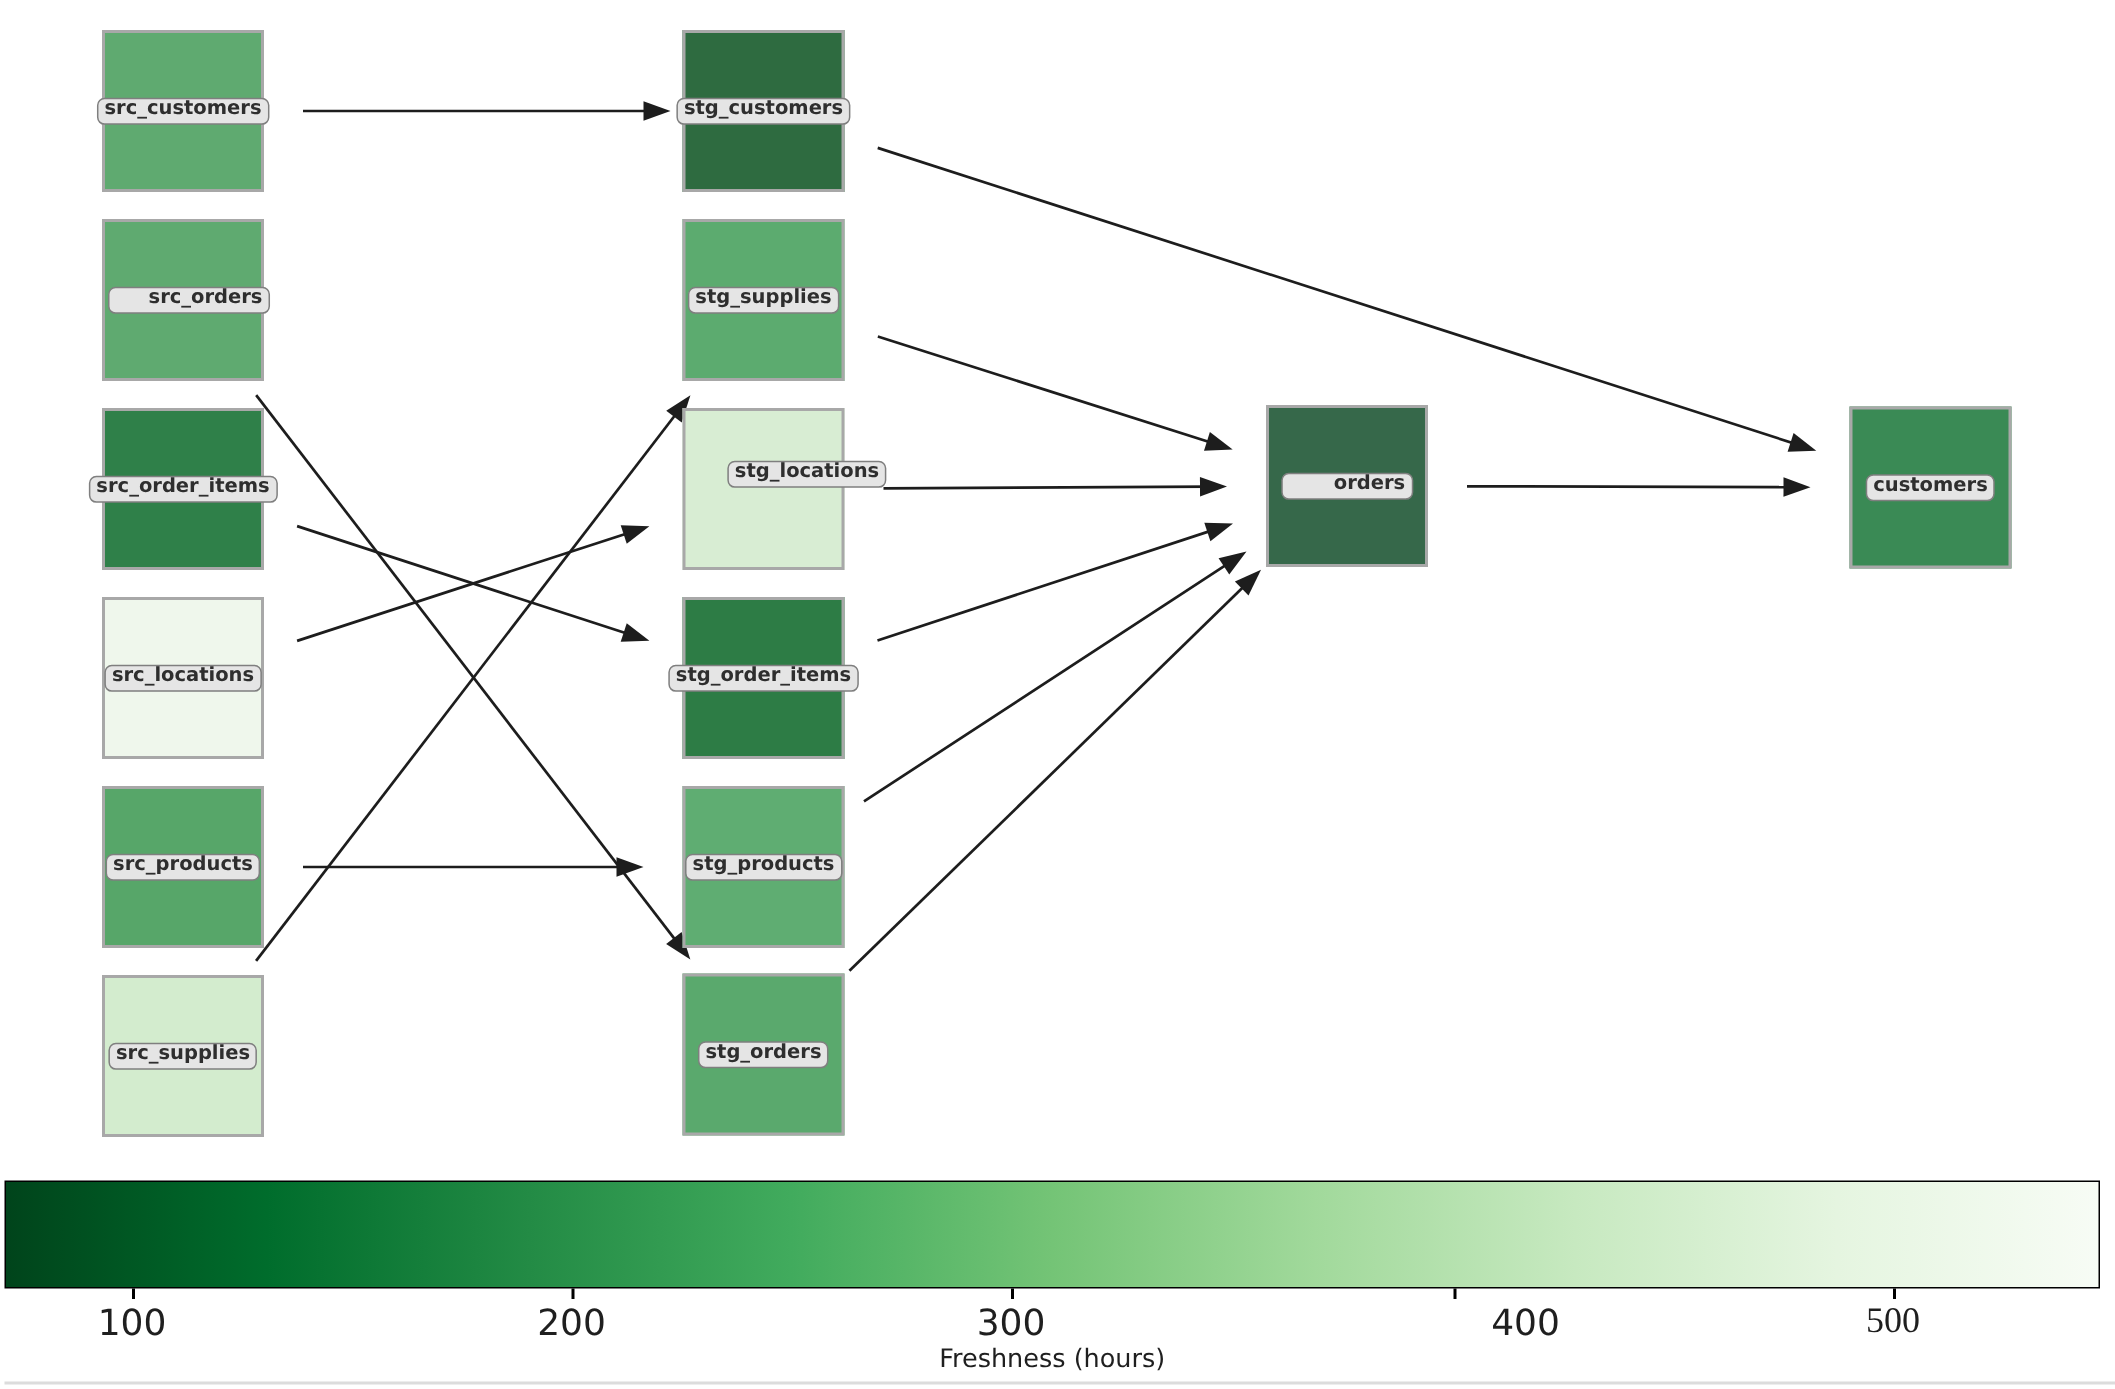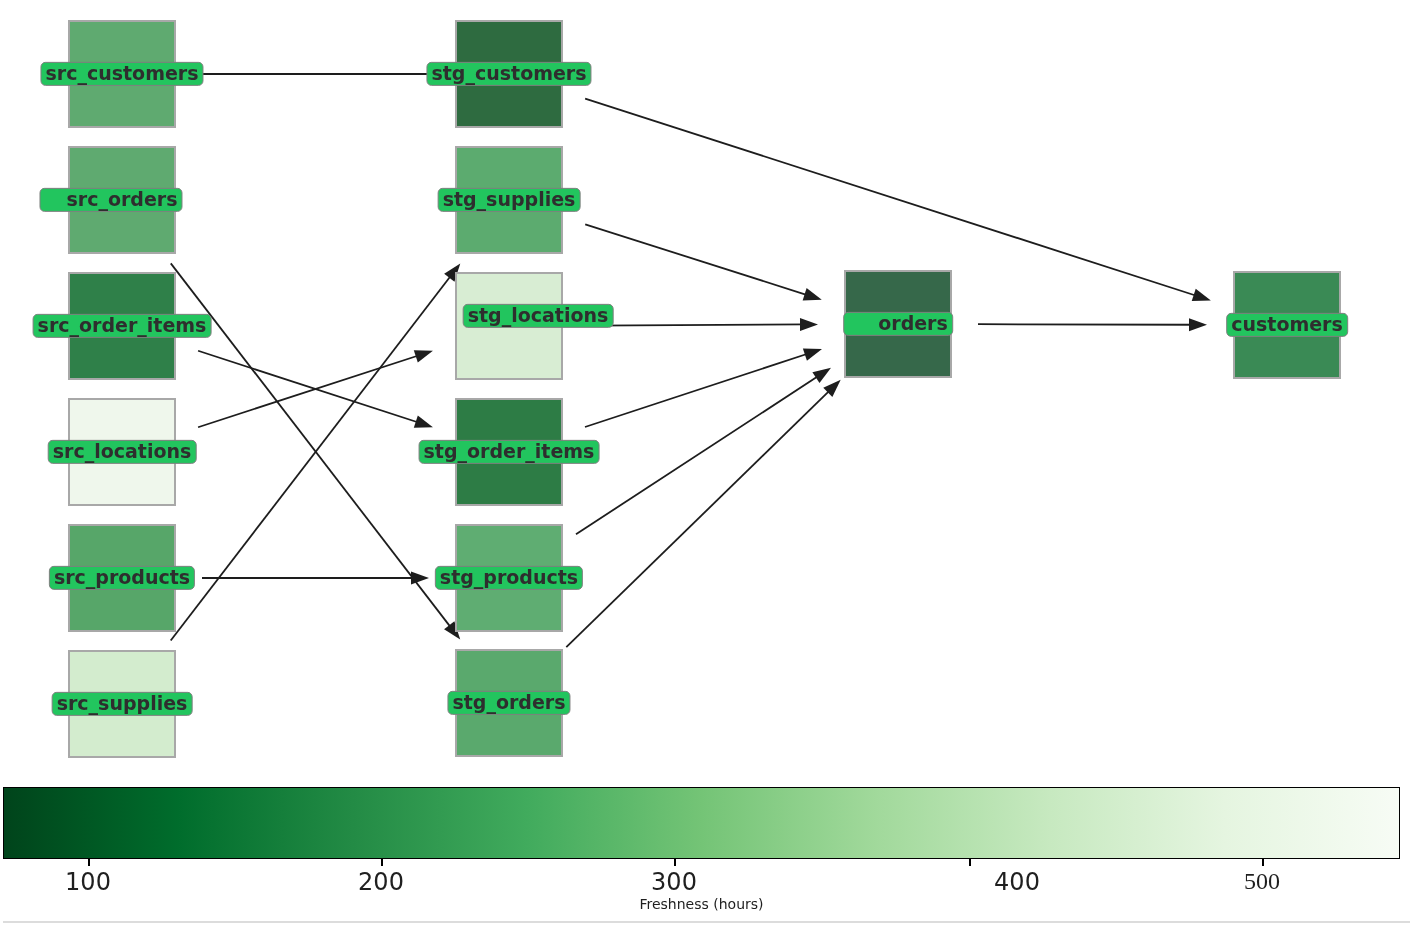--- a/index.html
+++ b/index.html
@@ -13,25 +13,25 @@
   #edges-layer{position:absolute;left:0;top:0;z-index:1;}
   .node-box{
     position:absolute;z-index:2;
     width:108px;height:108px;
     border:2px solid #a8a8a8;
     box-sizing:border-box;
   }
   .node-label{
     position:absolute;z-index:3;
     transform:translate(-50%,-50%);
-    background:#22c55e;
+    background:#e5e5e5;
     border:1.8px solid #7f7f7f;
     border-radius:5px;
     padding:0px 4px 1px 4px;
-    font-size:19px;font-weight:bold;
+    font-size:13px;font-weight:bold;
     color:#2e2e2e;
     white-space:nowrap;
     line-height:1.12;
   }
   #colorbar-gradient{
     position:absolute;z-index:1;
     border:1.6px solid #000000;
     box-sizing:border-box;
   }
   .cbar-tick{
@@ -41,21 +41,21 @@
   }
   .cbar-tick-label{
     position:absolute;z-index:2;
     transform:translateX(-50%);
     font-size:24px;color:#1f1f1f;
     white-space:nowrap;
   }
   #colorbar-axis-label{
     position:absolute;z-index:2;
     transform:translateX(-50%);
-    font-size:14px;color:#1f1f1f;
+    font-size:17px;color:#1f1f1f;
     white-space:nowrap;
   }
   #figure-bottom-border{
     position:absolute;
     left:3px;right:0;top:921px;height:2px;
     background:#dcdcdc;
   }
 </style>
 </head>
 <body>
@@ -113,21 +113,21 @@
       <g>
         <line x1="977.9997356625865" y1="324.2056548474617" x2="1195.0003039880255" y2="324.7634969254191" stroke="#1d1d1d" stroke-width="1.8"></line>
         <polygon points="1207.0002643374135,324.7943451525383 1188.9836143569753,331.2480513344446 1189.0170332696878,318.2480942892743" fill="#1d1d1d"></polygon>
       </g>
     </svg>
 
   <div id="nodes-layer">
       <div class="node-box" style="left: 68px; top: 20px; background: rgb(95, 170, 112);"></div>
       <div class="node-label" style="left: 122px; top: 74px;">src_customers</div>
       <div class="node-box" style="left: 68px; top: 146px; background: rgb(95, 170, 112);"></div>
-      <div class="node-label" style="left: 111px; top: 200px; padding-left: 26px;">src_orders</div>
+      <div class="node-label" style="left: 126px; top: 200px; padding-left: 26px;">src_orders</div>
       <div class="node-box" style="left: 68px; top: 272px; background: rgb(47, 128, 73);"></div>
       <div class="node-label" style="left: 122px; top: 326px;">src_order_items</div>
       <div class="node-box" style="left: 68px; top: 398px; background: rgb(239, 247, 236);"></div>
       <div class="node-label" style="left: 122px; top: 452px;">src_locations</div>
       <div class="node-box" style="left: 68px; top: 524px; background: rgb(87, 166, 105);"></div>
       <div class="node-label" style="left: 122px; top: 578px;">src_products</div>
       <div class="node-box" style="left: 68px; top: 650px; background: rgb(211, 236, 206);"></div>
       <div class="node-label" style="left: 122px; top: 704px;">src_supplies</div>
       <div class="node-box" style="left: 455px; top: 20px; background: rgb(46, 107, 64);"></div>
       <div class="node-label" style="left: 509px; top: 74px;">stg_customers</div>

